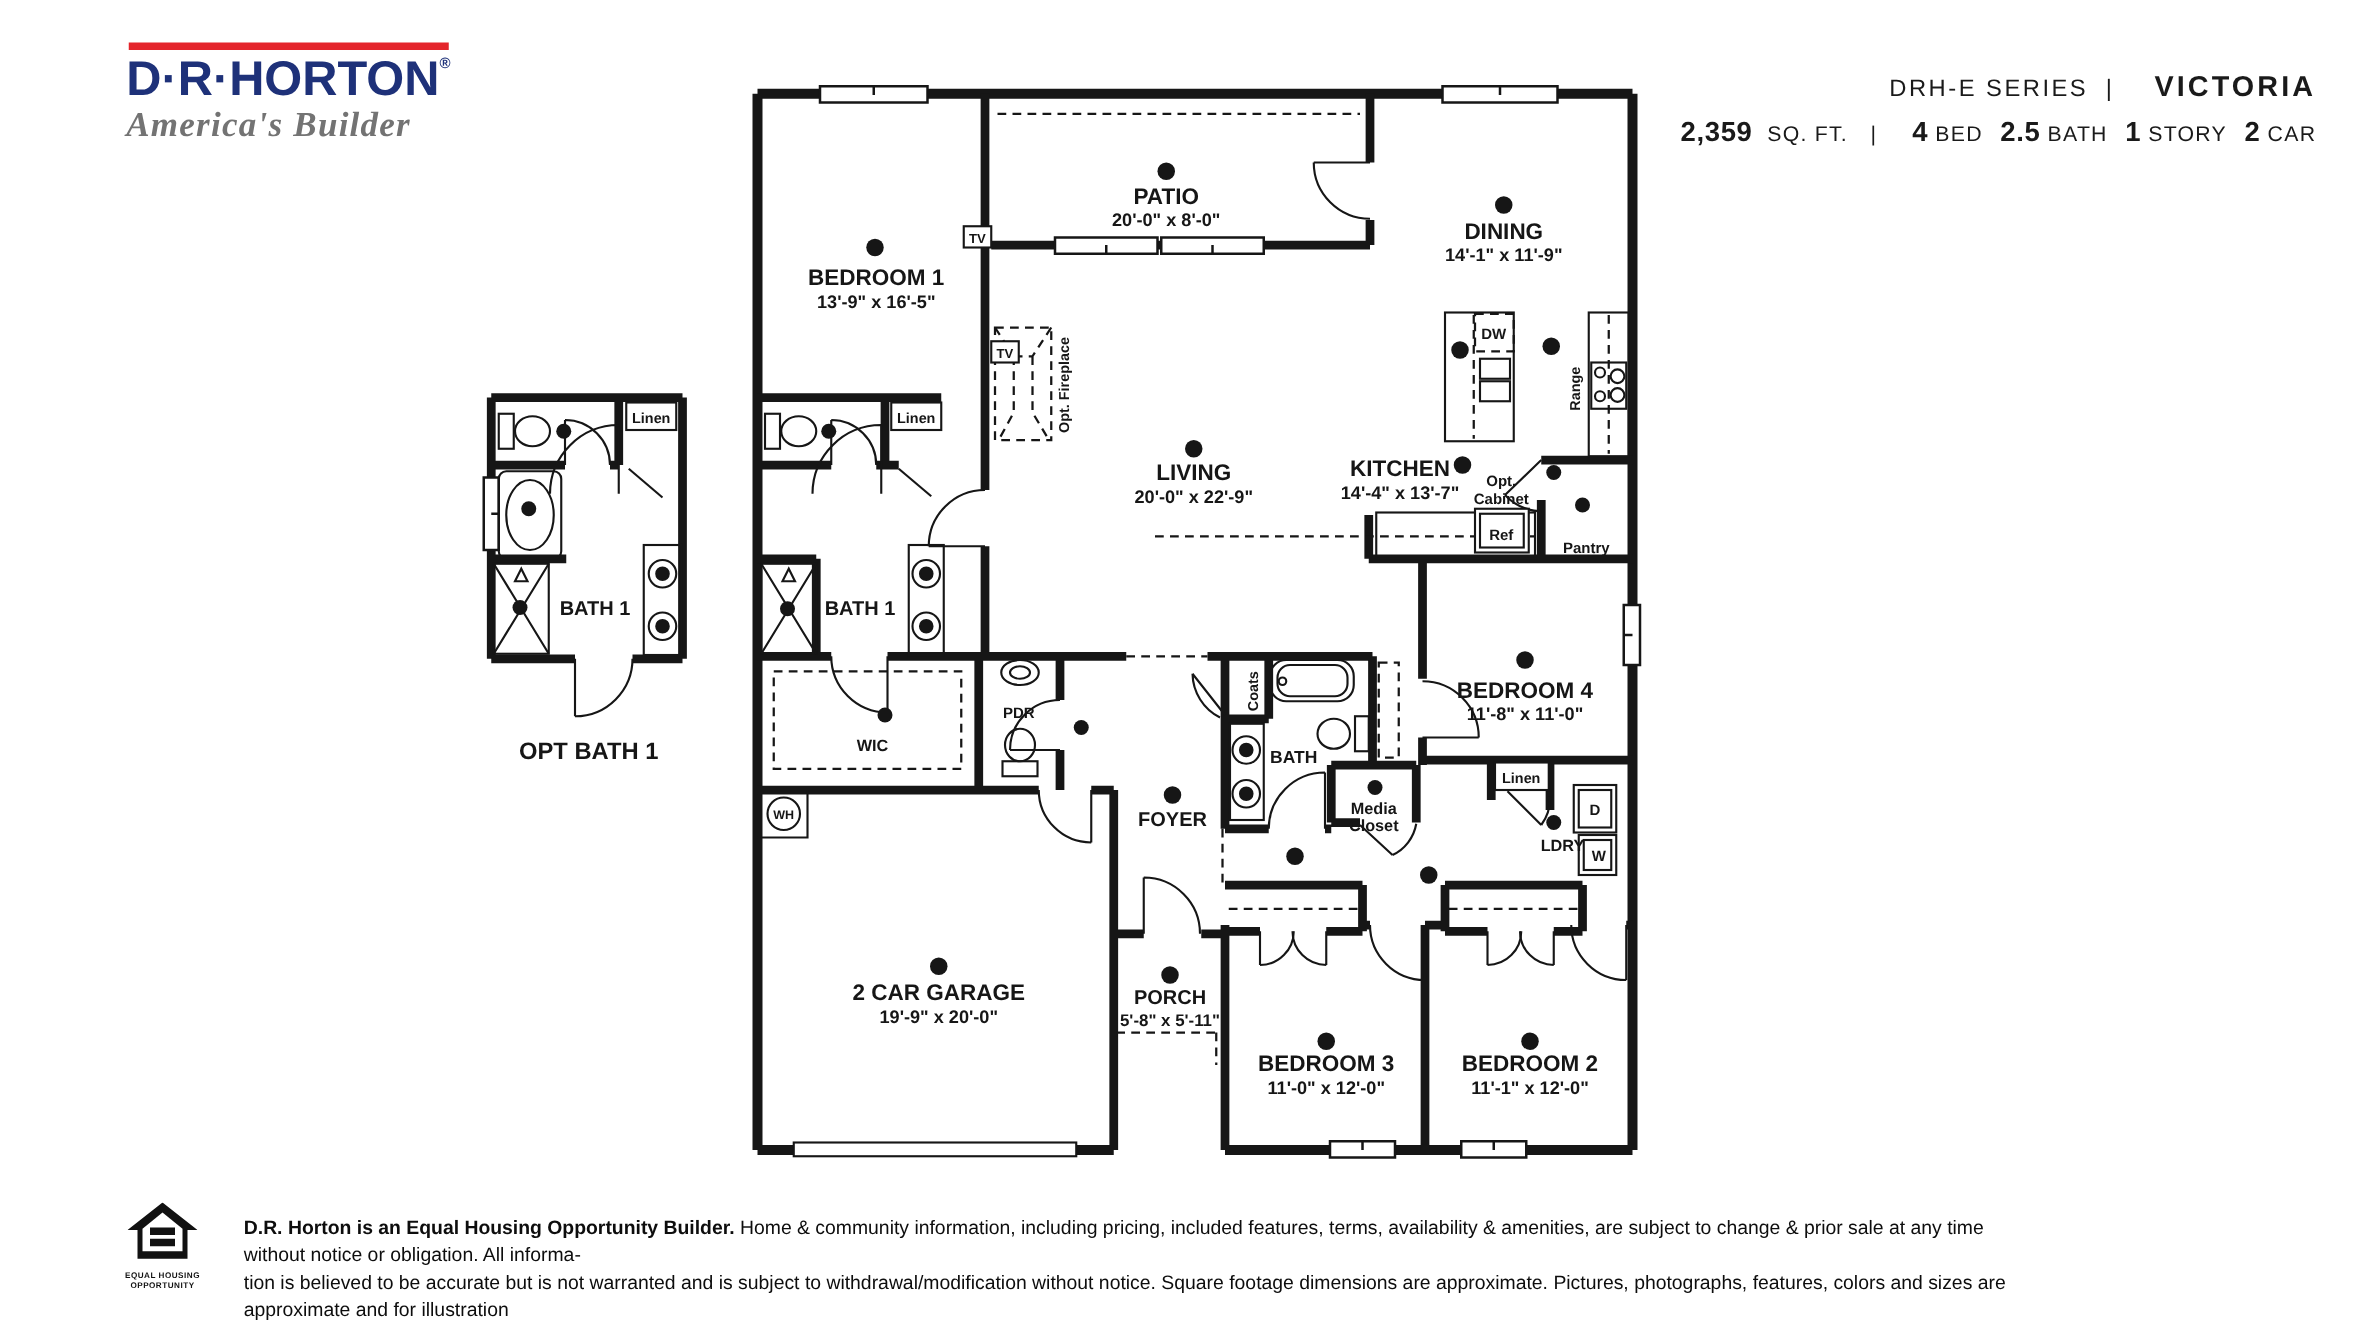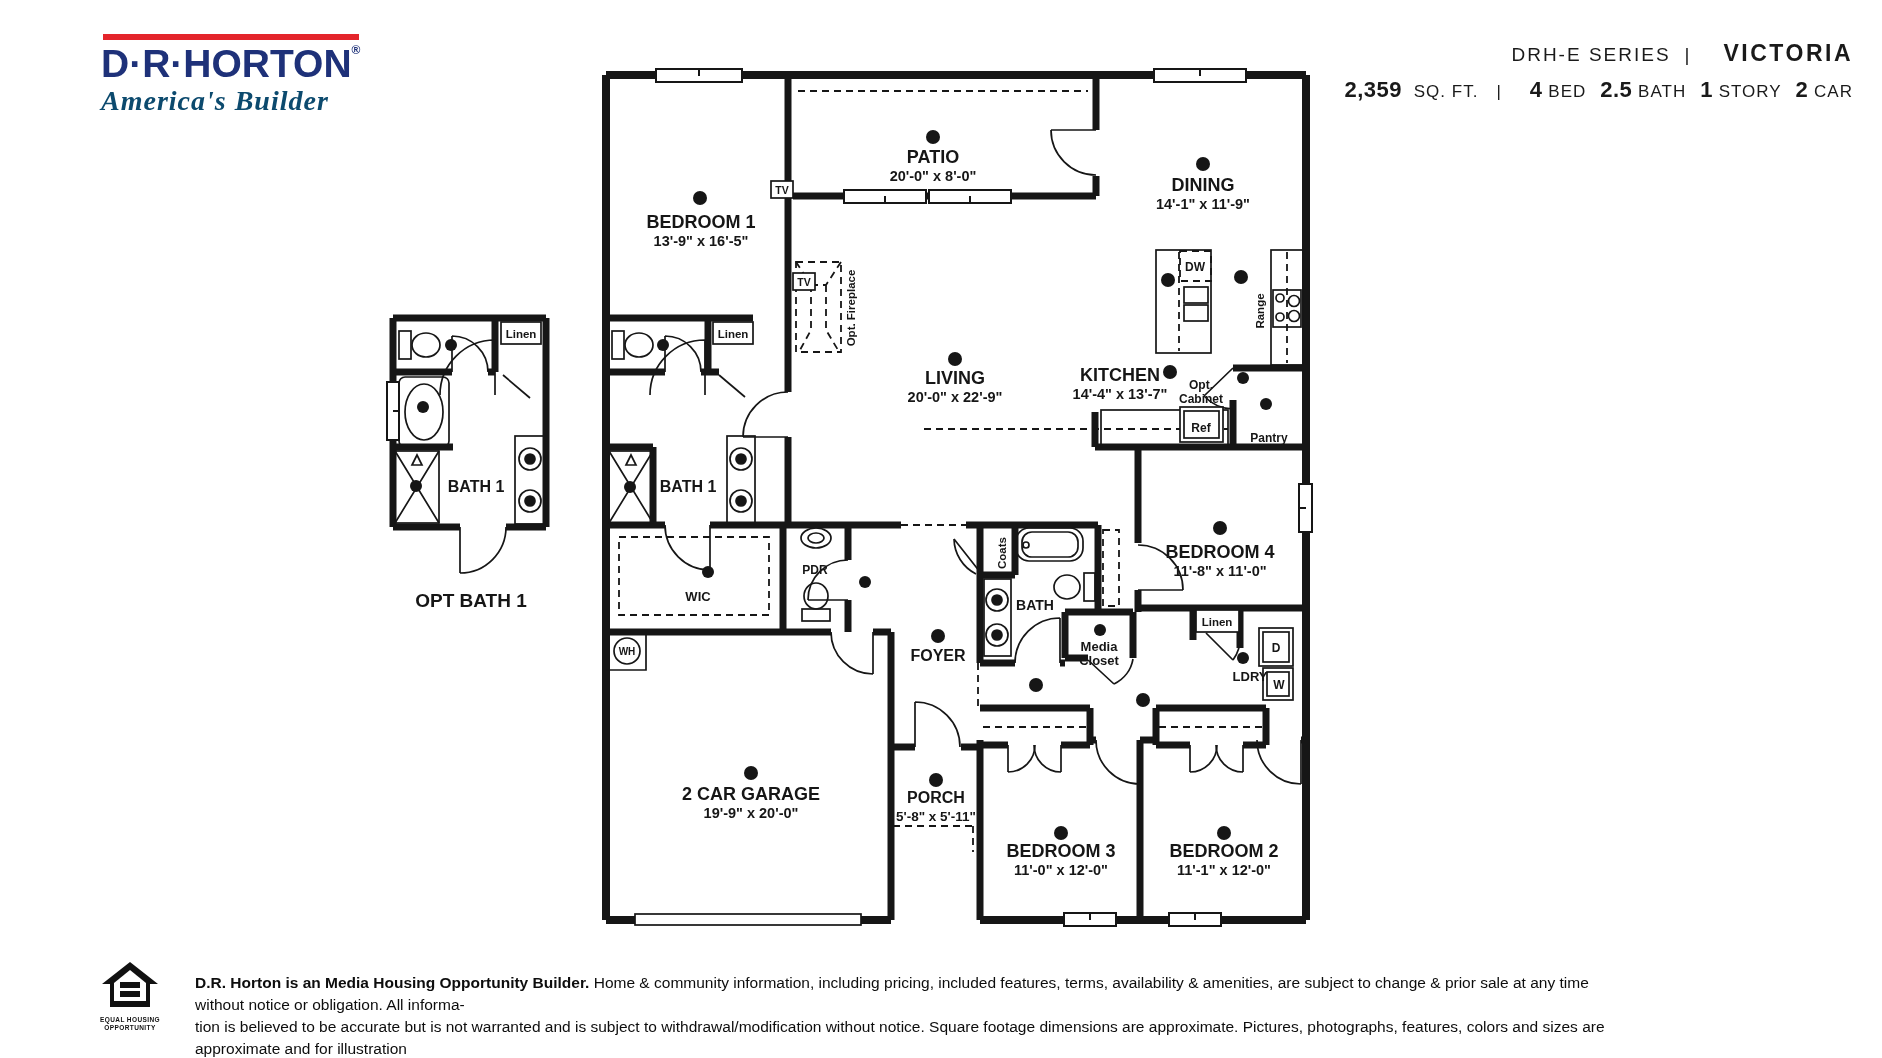--- a/index.html
+++ b/index.html
@@ -5,22 +5,22 @@
   html,body{margin:0;padding:0;background:#ffffff;}
   .page{position:relative;width:1882px;height:1058px;background:#ffffff;overflow:hidden;
         font-family:"Liberation Sans",sans-serif;color:#161616;margin-left:43px;}
   
   .logo{position:absolute;left:58px;top:34px;width:260px;}
   .logo-bar{height:6px;background:#e4252b;margin:0 2px 4px 2px;}
   .logo-brand{font-weight:bold;font-size:39px;letter-spacing:0px;color:#1e3179;
               font-family:"Liberation Sans",sans-serif;line-height:1.0;white-space:nowrap;}
   .logo-brand sup{font-size:12px;vertical-align:top;line-height:1;}
   .logo-tagline{font-family:"Liberation Serif",serif;font-style:italic;font-weight:bold;
-                font-size:28px;color:#0c4a6e;margin-top:2px;letter-spacing:1px;white-space:nowrap;}
-  .hdr-right{position:absolute;right:72px;top:40px;text-align:right;white-space:nowrap;}
+                font-size:28px;color:#737373;margin-top:2px;letter-spacing:1px;white-space:nowrap;}
+  .hdr-right{position:absolute;right:72px;top:56px;text-align:right;white-space:nowrap;}
   .hdr-line1{font-size:19px;letter-spacing:2px;color:#1a1a1a;}
   .hdr-line1 .model{font-weight:bold;font-size:23px;letter-spacing:2.5px;margin-left:18px;}
   .hdr-line1 .series{font-weight:500;}
   .hdr-div{margin:0 14px;color:#1a1a1a;font-weight:400;}
   .hdr-line2{margin-top:10px;font-size:17px;letter-spacing:1px;color:#1a1a1a;text-align:right;}
   .hdr-line2 .num{font-weight:bold;font-size:22px;letter-spacing:0.5px;}
   .hdr-line2 .unit{font-weight:500;margin-left:6px;margin-right:4px;}
   .spec{margin-left:14px;}
   
   .plan{position:absolute;left:0;top:0;width:1882px;height:1058px;}
@@ -370,18 +370,18 @@
       <rect x="18" y="20" width="20" height="6" fill="#111"></rect>
       <rect x="18" y="29" width="20" height="6" fill="#111"></rect>
     </svg>
     <div class="eho-text">
       <div>EQUAL HOUSING</div>
       <div>OPPORTUNITY</div>
     </div>
   </div>
 
   <div class="disclaimer">
-    <div><span class="b">D.R. Horton is an Media Housing Opportunity Builder.</span><span> Home &amp; community information, including pricing, included features, terms, availability &amp; amenities, are subject to change &amp; prior sale at any time without notice or obligation. All informa-</span></div>
+    <div><span class="b">D.R. Horton is an Equal Housing Opportunity Builder.</span><span> Home &amp; community information, including pricing, included features, terms, availability &amp; amenities, are subject to change &amp; prior sale at any time without notice or obligation. All informa-</span></div>
     <div>tion is believed to be accurate but is not warranted and is subject to withdrawal/modification without notice. Square footage dimensions are approximate. Pictures, photographs, features, colors and sizes are approximate and for illustration</div>
 
   </div>
 
 </div>
 
 </body></html>

